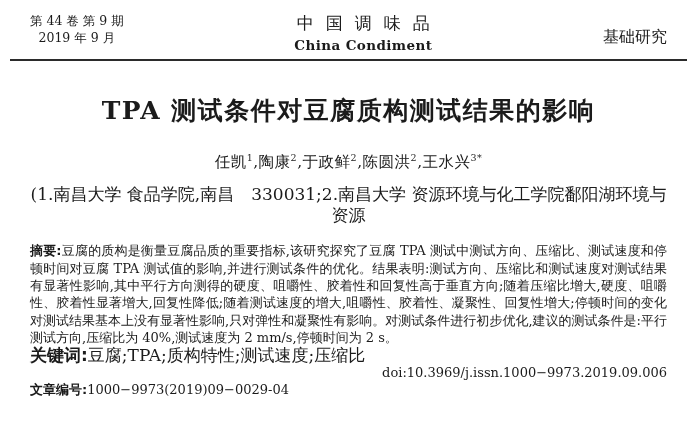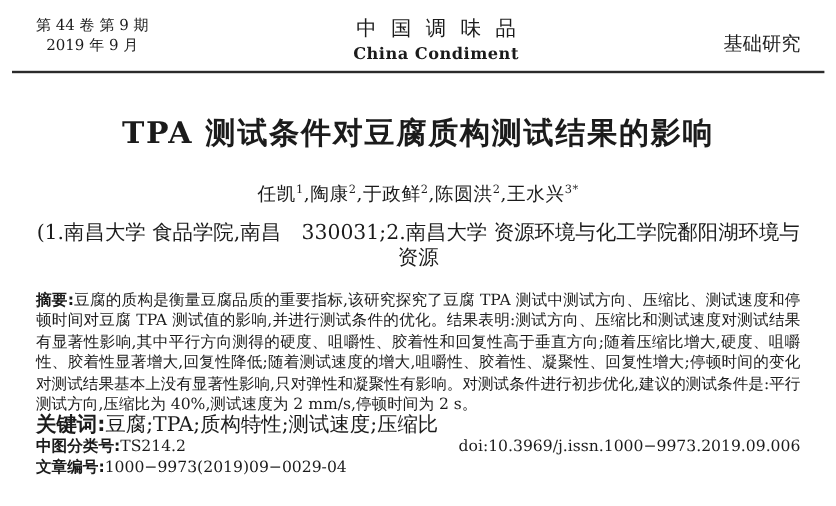--- a/index.html
+++ b/index.html
@@ -64,21 +64,20 @@
 
   <div class="abstract">
     <span class="label">摘要:</span><span>豆腐的质构是衡量豆腐品质的重要指标,该研究探究了豆腐 TPA 测试中测试方向、压缩比、测试速度和停顿时间对豆腐 TPA 测试值的影响,并进行测试条件的优化。结果表明:测试方向、压缩比和测试速度对测试结果有显著性影响,其中平行方向测得的硬度、咀嚼性、胶着性和回复性高于垂直方向;随着压缩比增大,硬度、咀嚼性、胶着性显著增大,回复性降低;随着测试速度的增大,咀嚼性、胶着性、凝聚性、回复性增大;停顿时间的变化对测试结果基本上没有显著性影响,只对弹性和凝聚性有影响。对测试条件进行初步优化,建议的测试条件是:平行测试方向,压缩比为 40%,测试速度为 2 mm/s,停顿时间为 2 s。</span>
   </div>
 
   <div class="kw-line">
     <span class="label">关键词:</span><span>豆腐;TPA;质构特性;测试速度;压缩比</span>
   </div>
 
   <div class="meta-row">
-    <span><span class="label">中图分类号:</span><span>TS214.2</span></span>
     <span class="meta-doi">doi:10.3969/j.issn.1000−9973.2019.09.006</span>
   </div>
 
   <div class="article-id-line">
     <span class="label">文章编号:</span><span>1000−9973(2019)09−0029-04</span>
   </div>
 
 </div>
 
 </body></html>

